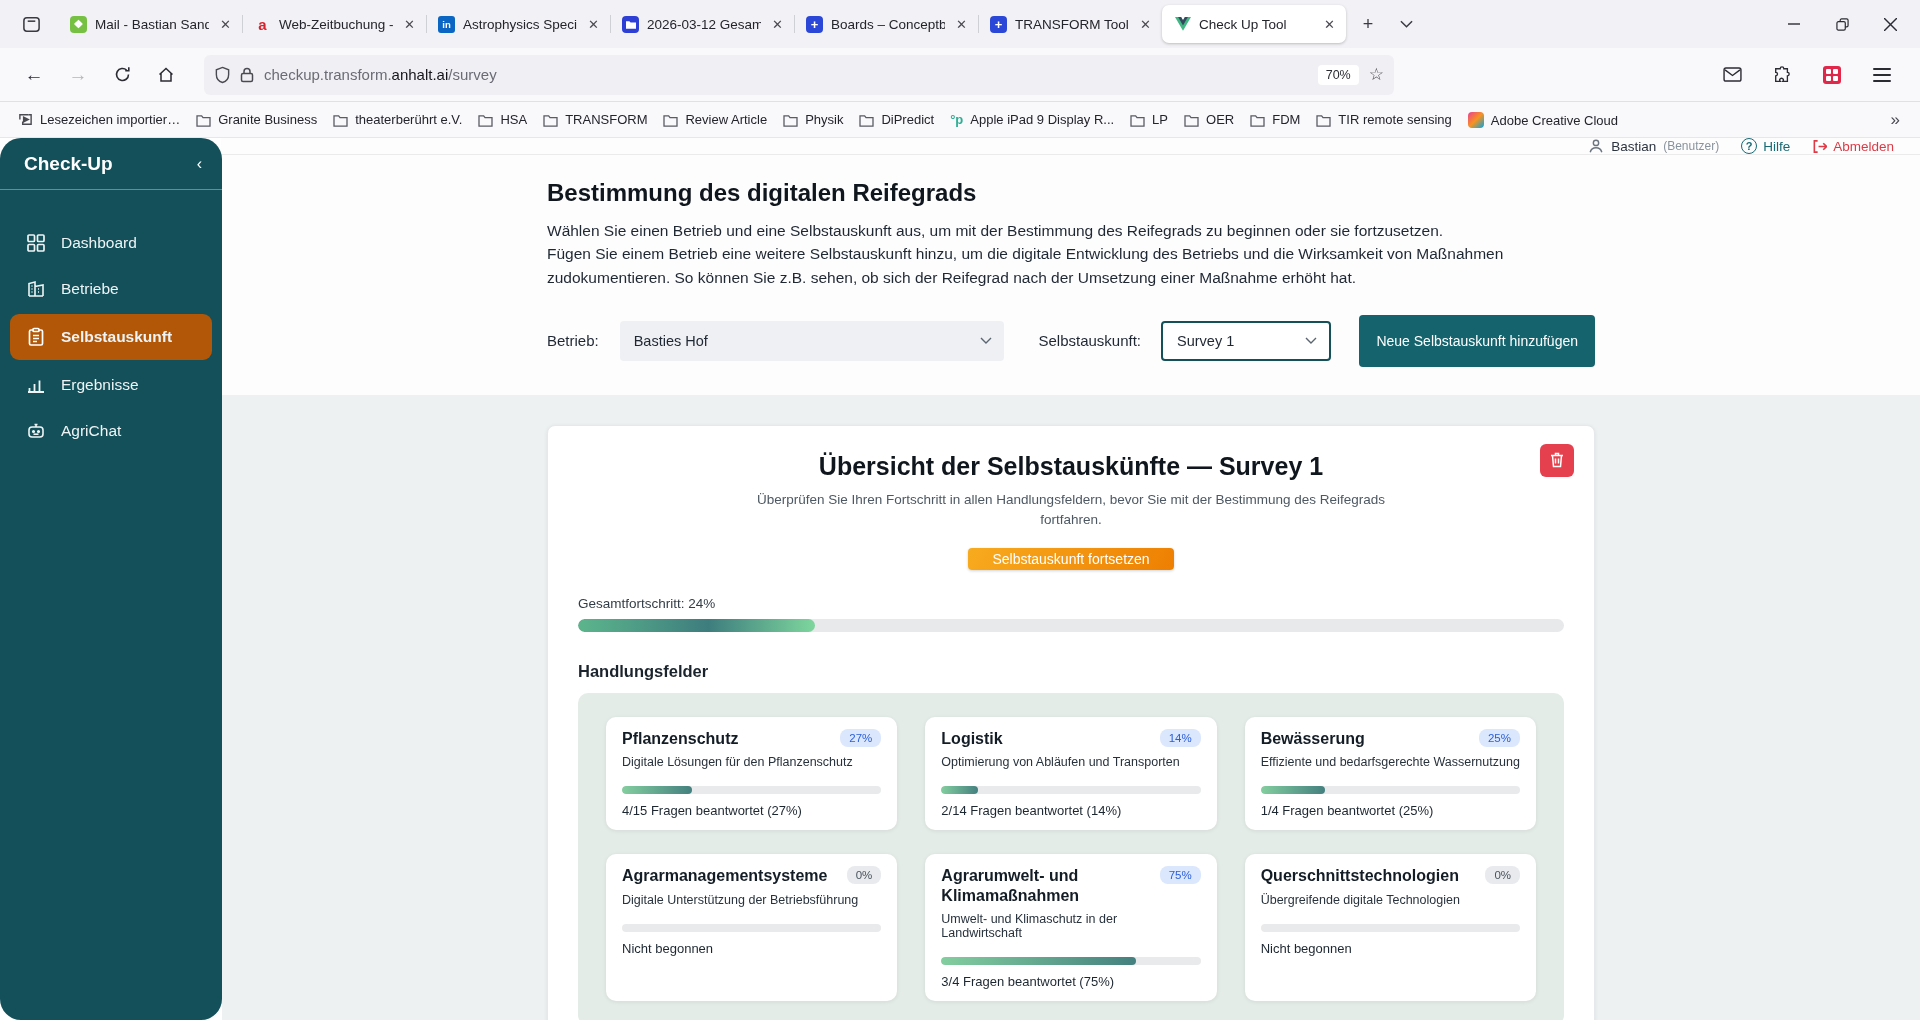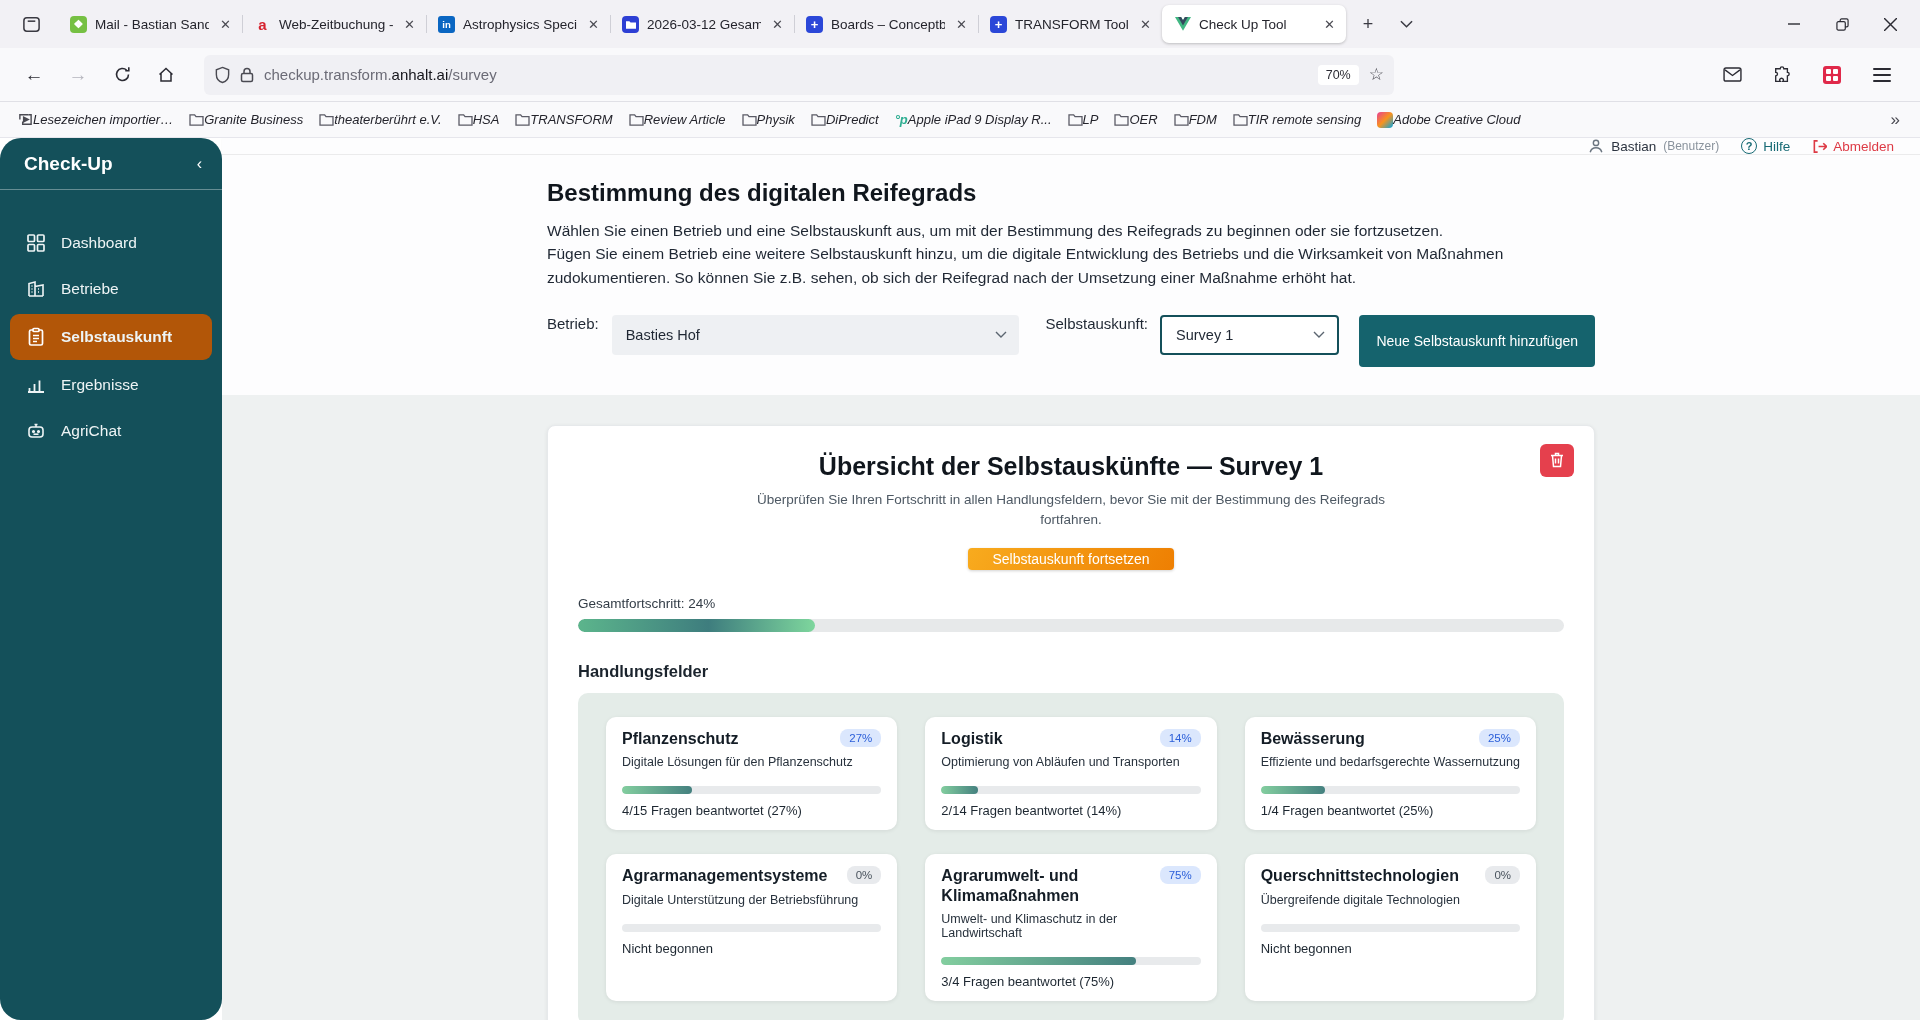--- a/index.html
+++ b/index.html
@@ -31,21 +31,21 @@
   .url-text b { color:#15151b; font-weight:normal; }
   .zoom-chip { background:#fff; border-radius:4px; font-size:12.5px; color:#2b2b33; padding:3px 8px; margin-right:10px; }
   .star { font-size:17px; color:#4a4a52; }
   .tool-right { display:flex; align-items:center; gap:6px; margin-left:auto; padding-right:4px; }
   .ext-red { width:18px; height:18px; border-radius:3px; background:#e0294a; display:grid; grid-template-columns:1fr 1fr; gap:2px; padding:3px; }
   .ext-red i { background:#fff; border-radius:1px; display:block; }
   .burger { display:flex; flex-direction:column; gap:4px; width:18px; }
   .burger i { height:2px; background:#2b2b33; border-radius:1px; }
 
   .bookmarksbar { height:36px; background:#f9f9fb; border-bottom:1px solid #e6e6ec; display:flex; align-items:center; padding:0 10px; font-size:13px; color:#24242c; }
-  .bm { display:flex; align-items:center; padding:4px 8px; border-radius:4px; white-space:nowrap;font-style:italic; }
+  .bm { display:flex; align-items:flex-end; gap:7px; padding:4px 8px; border-radius:4px; white-space:nowrap; }
   .bm-adobe { width:16px; height:16px; border-radius:4px; background:linear-gradient(135deg,#e93f94,#f7931e 50%,#00a4e4); }
   .bm-pan { color:#2fae92; font-weight:bold; font-size:13px; }
   .bm-more { margin-left:auto; font-size:17px; color:#4a4a52; padding-right:10px; }
 
   
   .page { height:882px; display:flex; }
   .sidebar { width:222px; background:#14505a; color:#eef4f5; display:flex; flex-direction:column; flex:none;border-radius:21px; }
   .side-head { height:52px; display:flex; align-items:center; justify-content:space-between; padding:0 20px 0 24px; border-bottom:1px solid rgba(255,255,255,.35); }
   .side-title { font-size:19px; font-weight:bold; color:#fff; }
   .collapse { font-size:16px; color:#fff; }
@@ -59,21 +59,21 @@
   .user { display:flex; align-items:center; gap:7px; color:#2c3440; }
   .user-role { color:#8a939d; font-size:12px; }
   .help { display:flex; align-items:center; gap:6px; color:#176a74; }
   .help-q { width:16px; height:16px; border:1.5px solid #176a74; border-radius:50%; font-size:11px; display:flex; align-items:center; justify-content:center; font-weight:bold; }
   .logout { display:flex; align-items:center; gap:6px; color:#dd3a45; }
 
   .content-white { background:#fdfdfe; padding:24px 0 28px; }
   .col { width:1048px; margin:0 auto; }
   h1 { font-size:24px; color:#10161d; margin-bottom:12px; }
   .intro { font-size:15.5px; color:#1f2733; line-height:1.5; }
-  .controls { display:flex; align-items:flex-start; margin-top:26px; white-space:nowrap; }
+  .controls { display:flex; align-items:center; margin-top:26px; white-space:nowrap;gap:8px; }
   .ctl-label { font-size:15px; color:#1f2733; }
   .select { height:40px; display:flex; align-items:center; justify-content:space-between; padding:0 12px 0 14px; font-size:14.5px; color:#1f2733; border-radius:4px; }
   .select-betrieb { width:440px; background:#eef0f3; margin-left:13px; }
   .select-survey { width:192px; background:#fff; border:2px solid #14505a; margin-left:12px; }
   .chev { color:#5b6570; font-size:12px; }
   .btn-add { margin-left:20px; height:52px; padding:0 17px; background:#15636d; color:#fff; font-size:14px; border:none; border-radius:4px; }
 
   .content-gray { flex:1; padding-top:30px; }
   .card { width:1048px; margin:0 auto; background:#fff; border:1px solid #e6e9eb; border-radius:8px; box-shadow:0 1px 4px rgba(0,0,0,.07); padding:20px 30px 24px; position:relative; }
   .trash-btn { position:absolute; top:18px; right:20px; width:34px; height:33px; background:#e5404d; border:none; border-radius:6px; display:flex; align-items:center; justify-content:center; }

